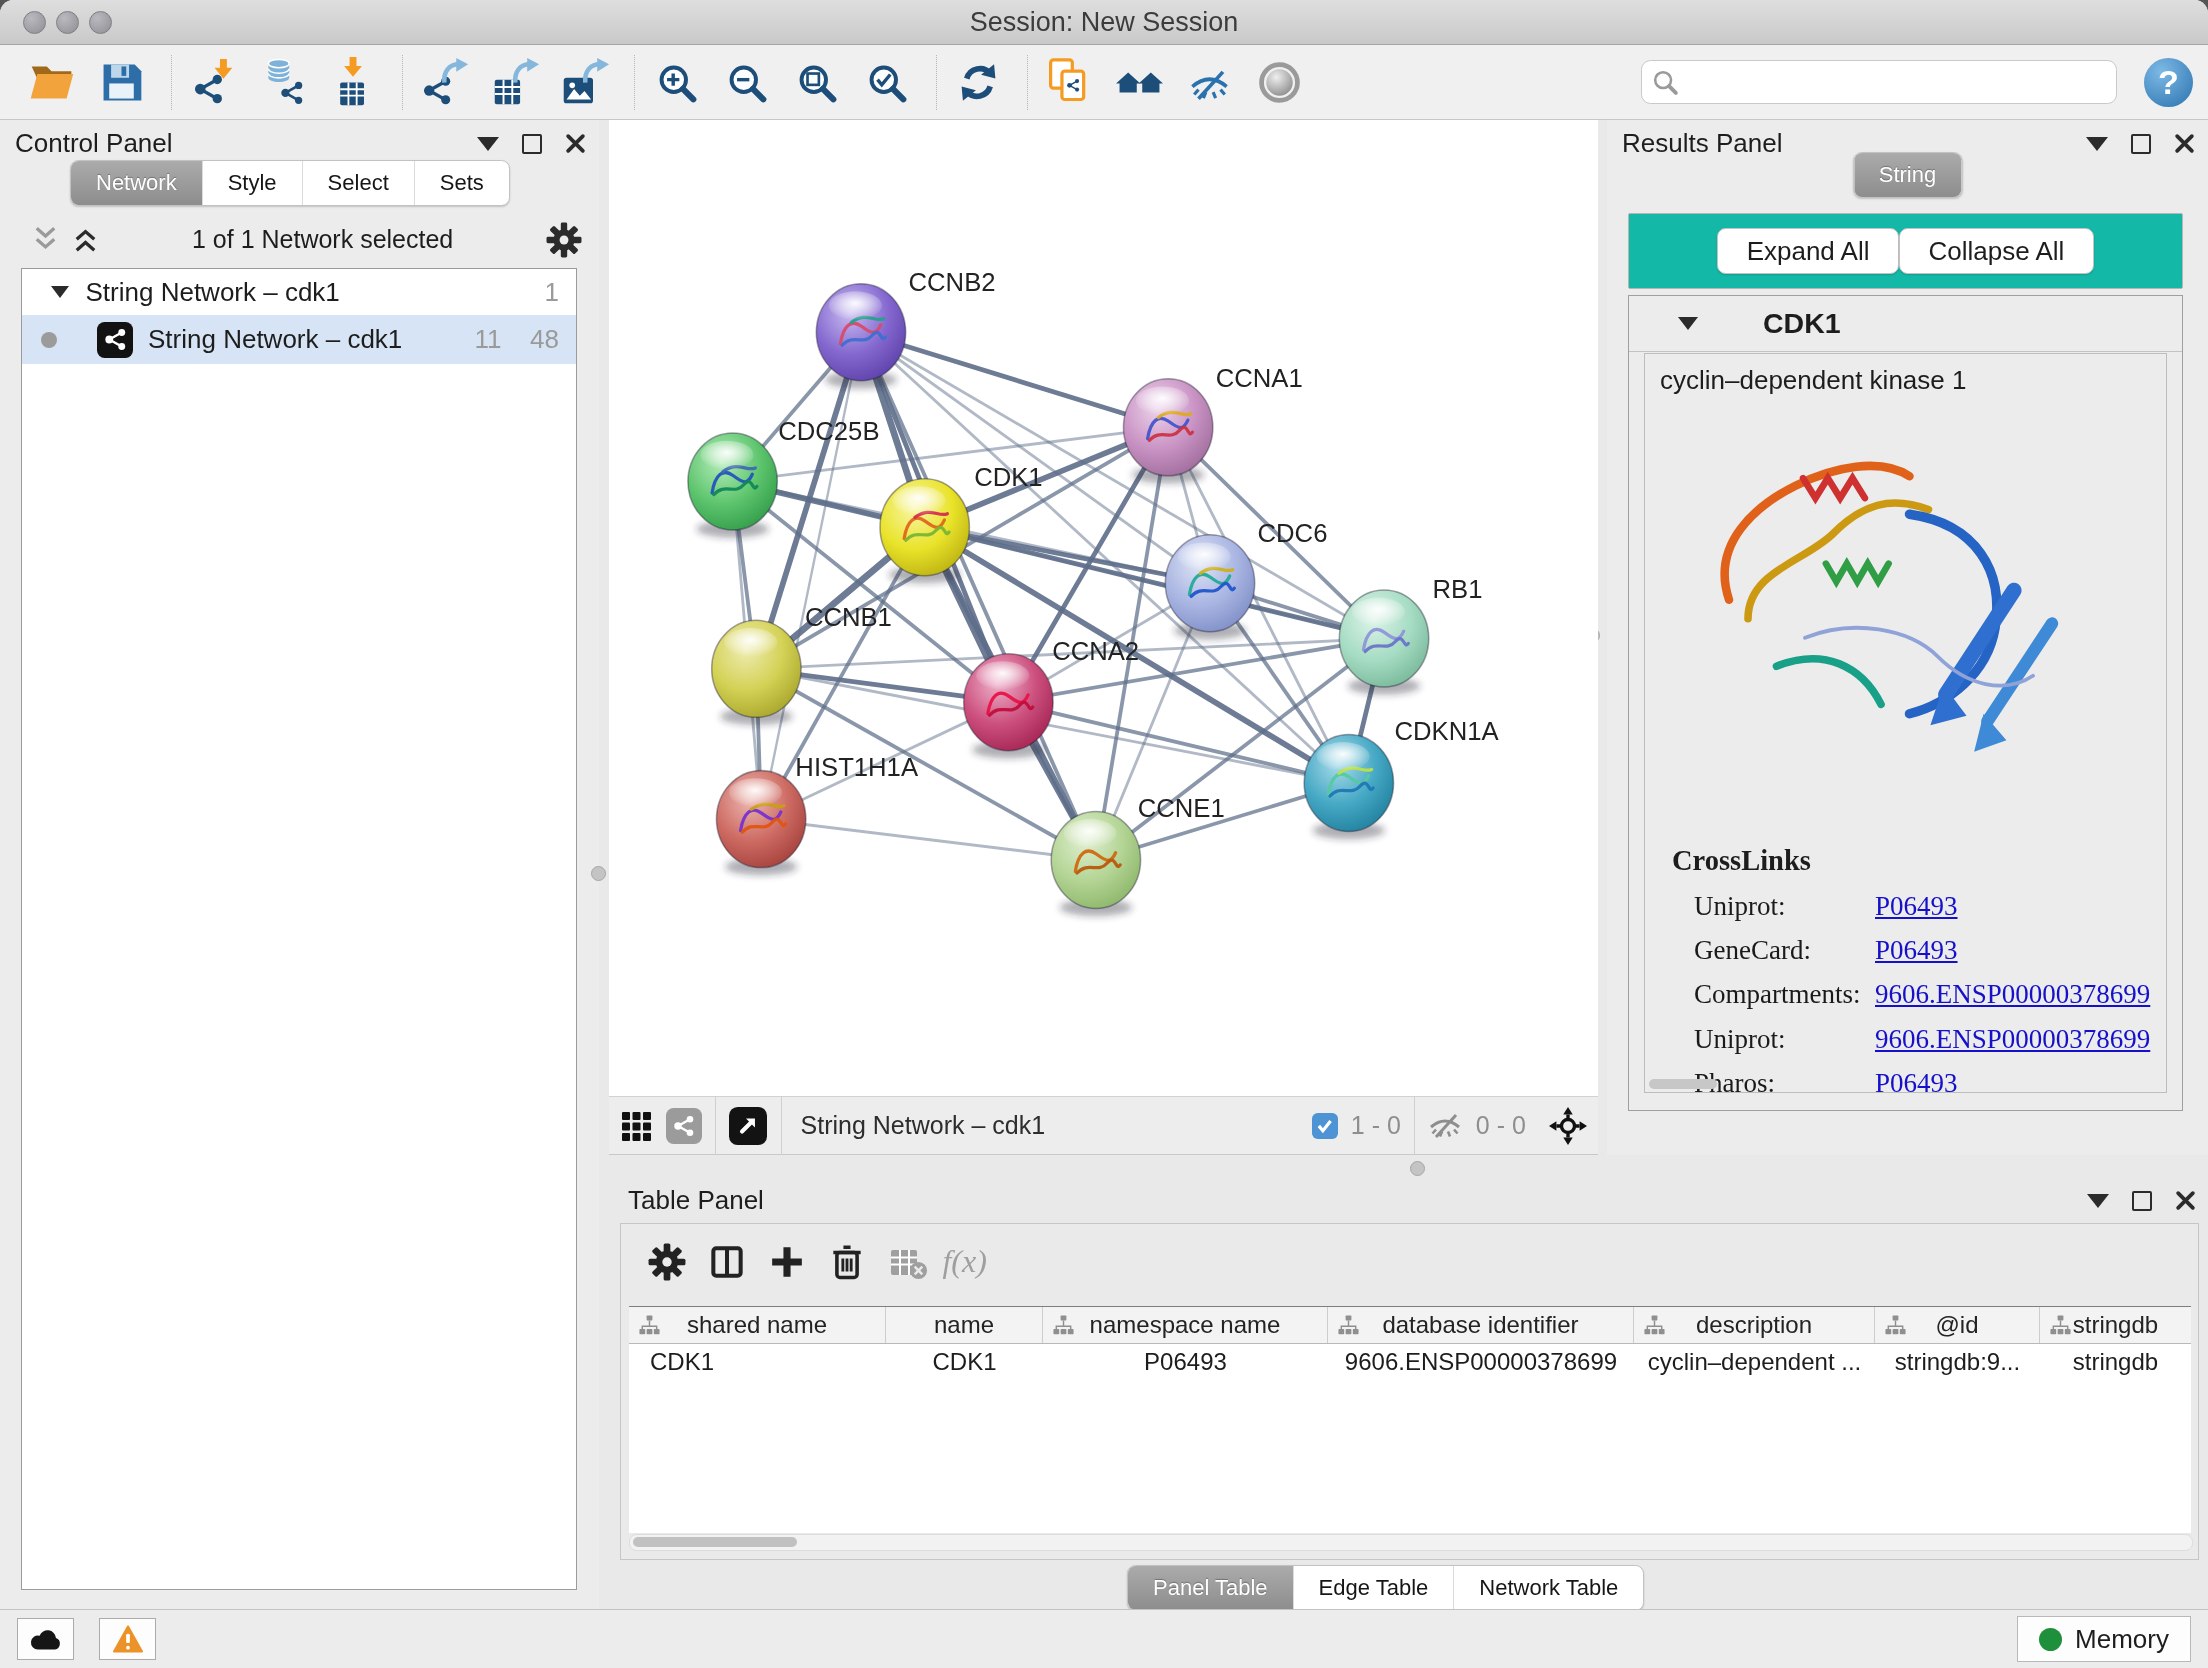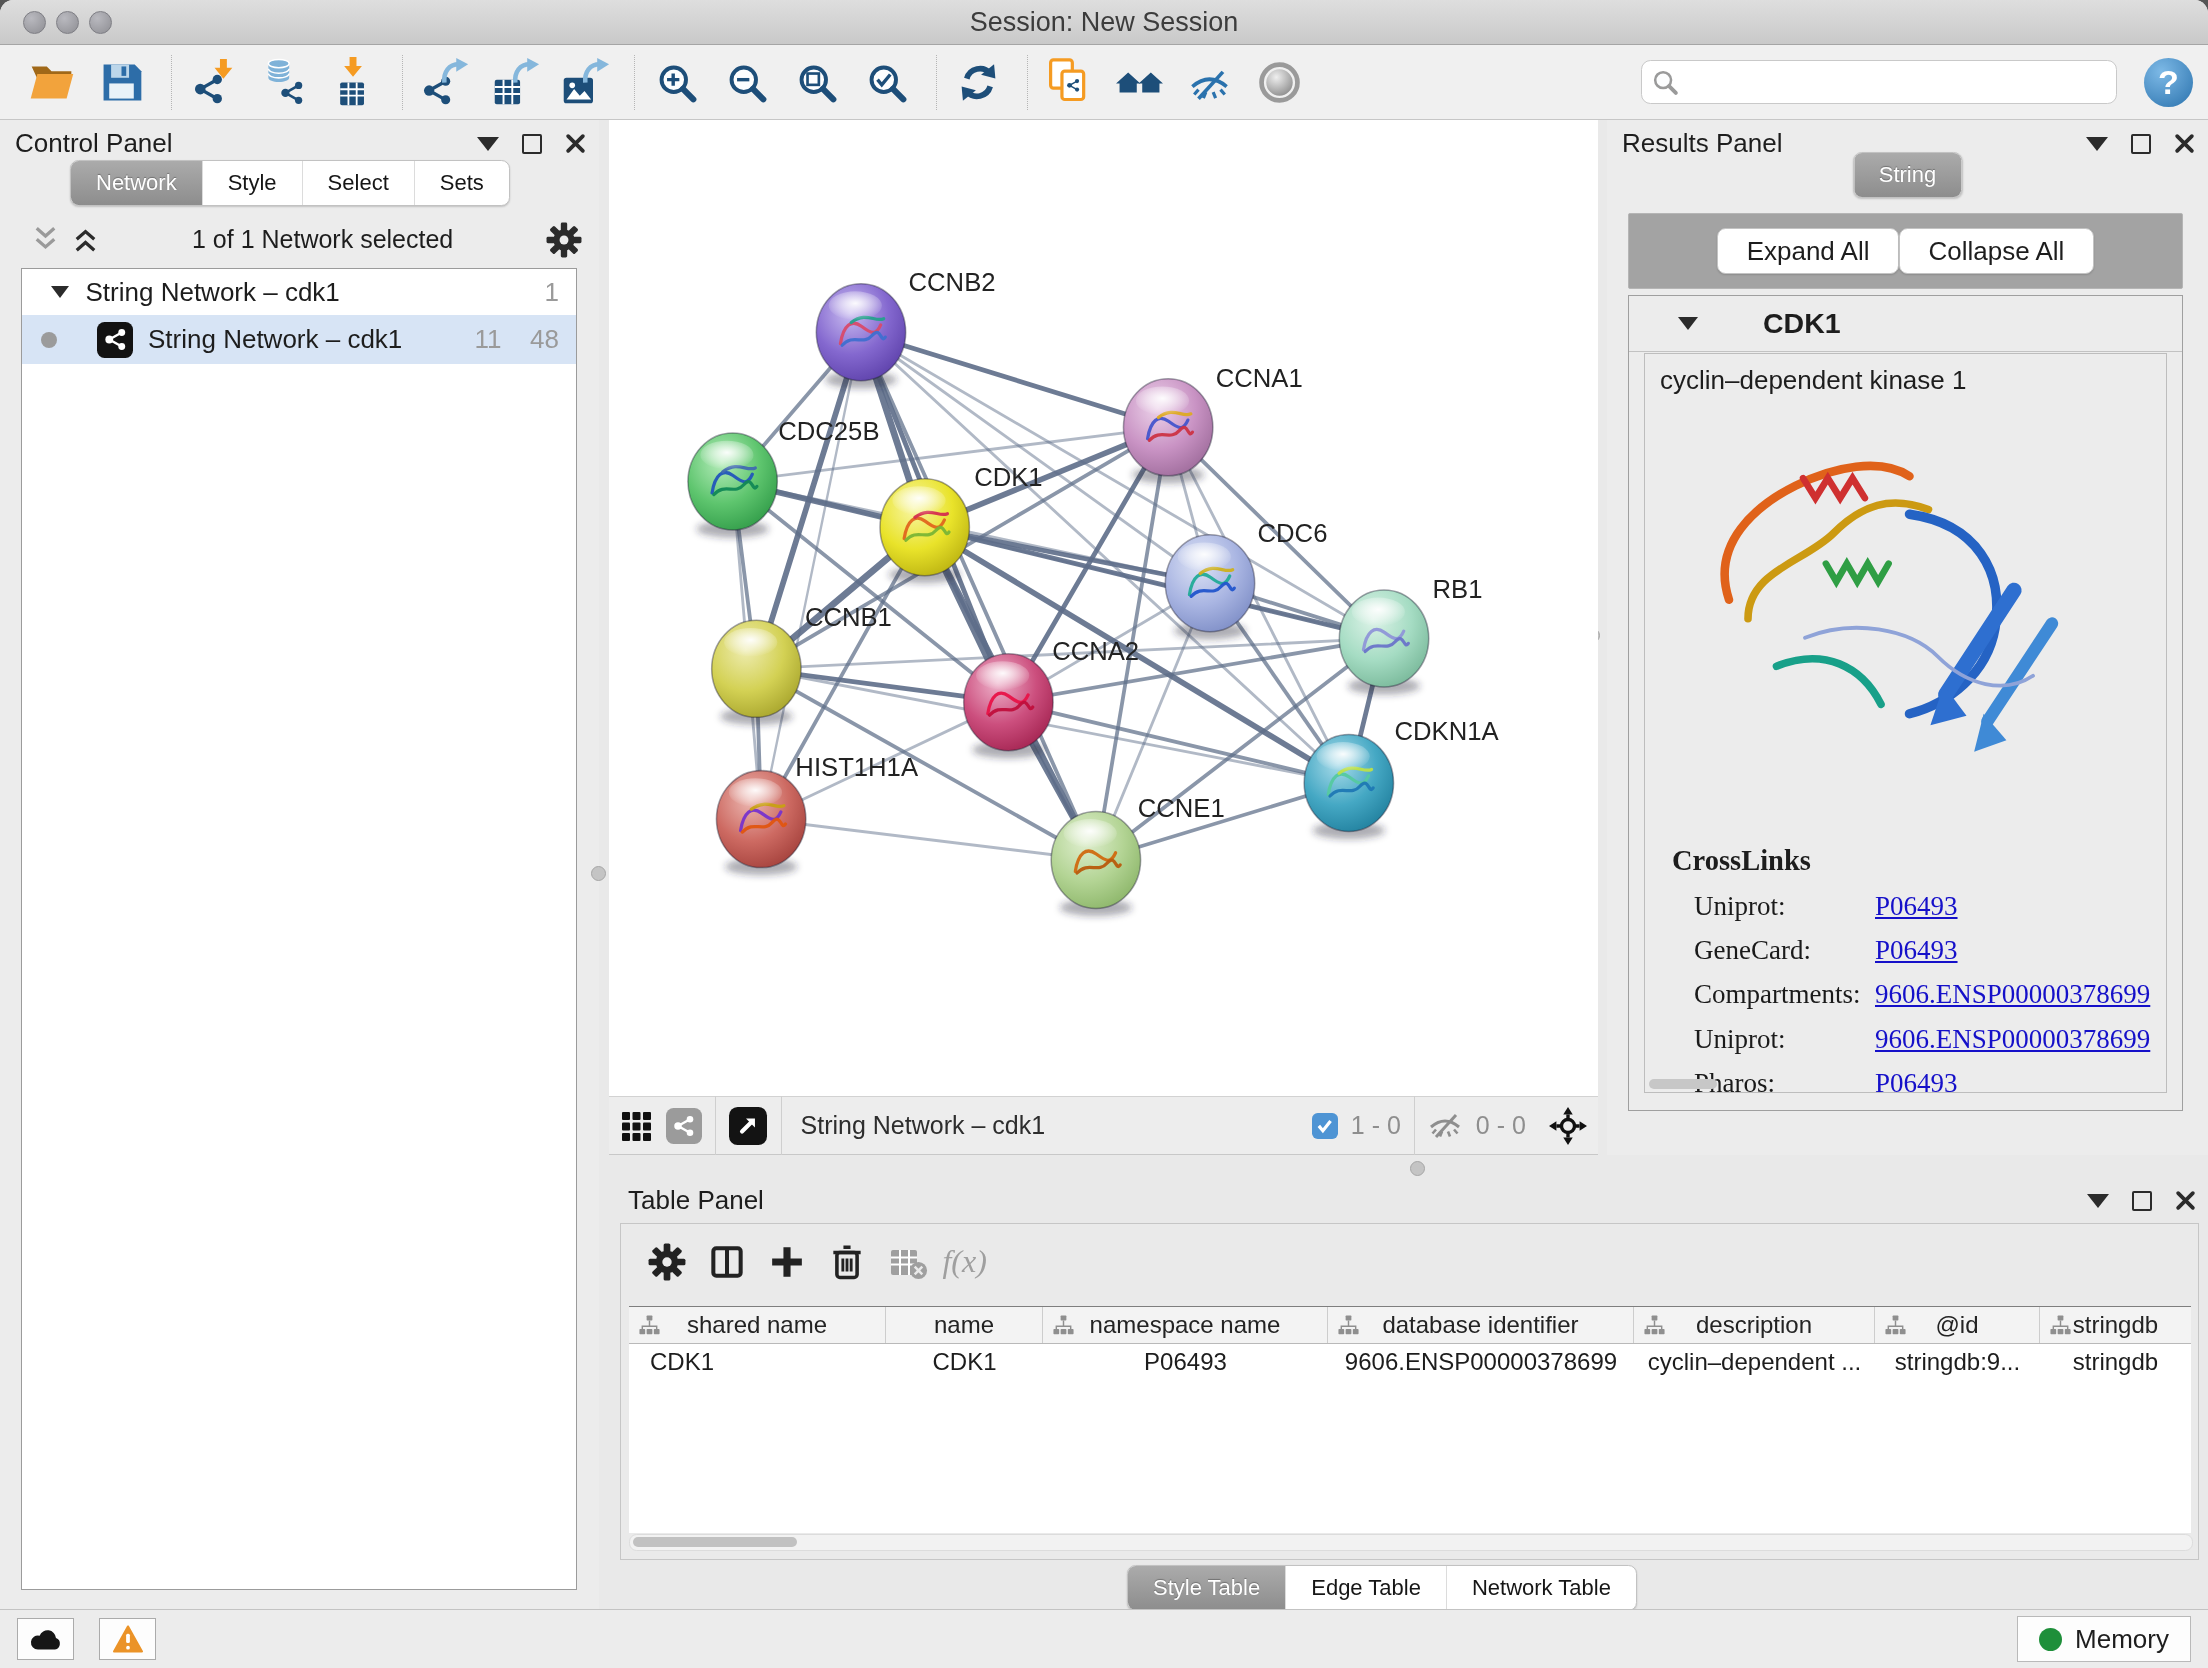--- a/index.html
+++ b/index.html
@@ -55,21 +55,21 @@
     border-top:1px solid #d2d2d2;border-bottom:1px solid #c8c8c8;display:flex;align-items:center;
     padding:0 11.4px;box-sizing:border-box;gap:13.3px;}
   .nf-sep{width:0;height:59px;border-left:1px solid #cfcfcf;}
   .nf-title{font-size:25px;color:#2d2d2d;margin-left:5.7px;}
   .nf-count{font-size:25px;color:#8e8e8e;}
   .checkbox{width:26px;height:26px;border-radius:5.7px;background:#4e94d4;display:flex;align-items:center;justify-content:center;}
   .blackbox{width:38px;height:38px;border-radius:8.6px;background:#131313;display:flex;align-items:center;justify-content:center;}
   
   .results-panel{position:absolute;left:1607px;top:120px;width:601px;height:1035px;background:#ececec;}
   .rp-tab{position:absolute;top:32px;left:50%;transform:translateX(-50%);}
-  .rp-btncard{position:absolute;left:21px;top:93px;width:555px;height:76px;background:#a3a3a3;
+  .rp-btncard{position:absolute;left:21px;top:93px;width:555px;height:76px;background:#14b8a6;
     border:1.9px solid #b5b5b5;border-radius:1.9px;display:flex;align-items:center;justify-content:center;box-sizing:border-box;}
   .rp-btn{background:#fff;border:1px solid #c3c3c3;border-radius:8.6px;height:44px;line-height:44px;
     padding:0 28.5px;font-size:26px;box-shadow:0 1px 1.9px rgba(0,0,0,.15);}
   .rp-card{position:absolute;left:21px;top:175px;width:555px;height:816px;border:1.9px solid #9f9f9f;background:#ececec;box-sizing:border-box;}
   .rp-card-head{height:55px;display:flex;align-items:center;border-bottom:1px solid #c2c2c2;}
   .rp-card-head .tri-down{margin-left:49px;border-left-width:10.5px;border-right-width:10.5px;border-top-width:13.3px;}
   .rp-card-title{font-size:28.5px;font-weight:bold;margin-left:65px;}
   .rp-inner{position:absolute;left:15px;right:15px;top:57px;bottom:17px;border:1px solid #bdbdbd;background:#ececec;overflow:hidden;}
   .rp-sub{font-size:26px;margin:11.4px 0 0 15px;}
   .crosslinks{font-family:"Liberation Serif",serif;}
@@ -846,21 +846,21 @@
           <span class="gt-cell">cyclin–dependent ...</span>
           <span class="gt-cell">stringdb:9...</span>
           <span class="gt-cell">stringdb</span>
         </div>
       </div>
       <div class="tp-scroll">
           <span class="tp-thumb"></span>
         </div>
     </div>
     <div class="segmented tp-tabs">
-      <span class="seg active">Style Table</span>
+      <span class="seg active">Panel Table</span>
       <span class="seg">Edge Table</span>
       <span class="seg">Network Table</span>
     </div>
   </div>
 
   <div class="statusbar">
     <span class="sb-btn">
       <svg viewBox="0 0 34 24" width="34" height="25" color="#161616">
           <use href="#i-cloud" width="34" height="24"></use>
         </svg>

